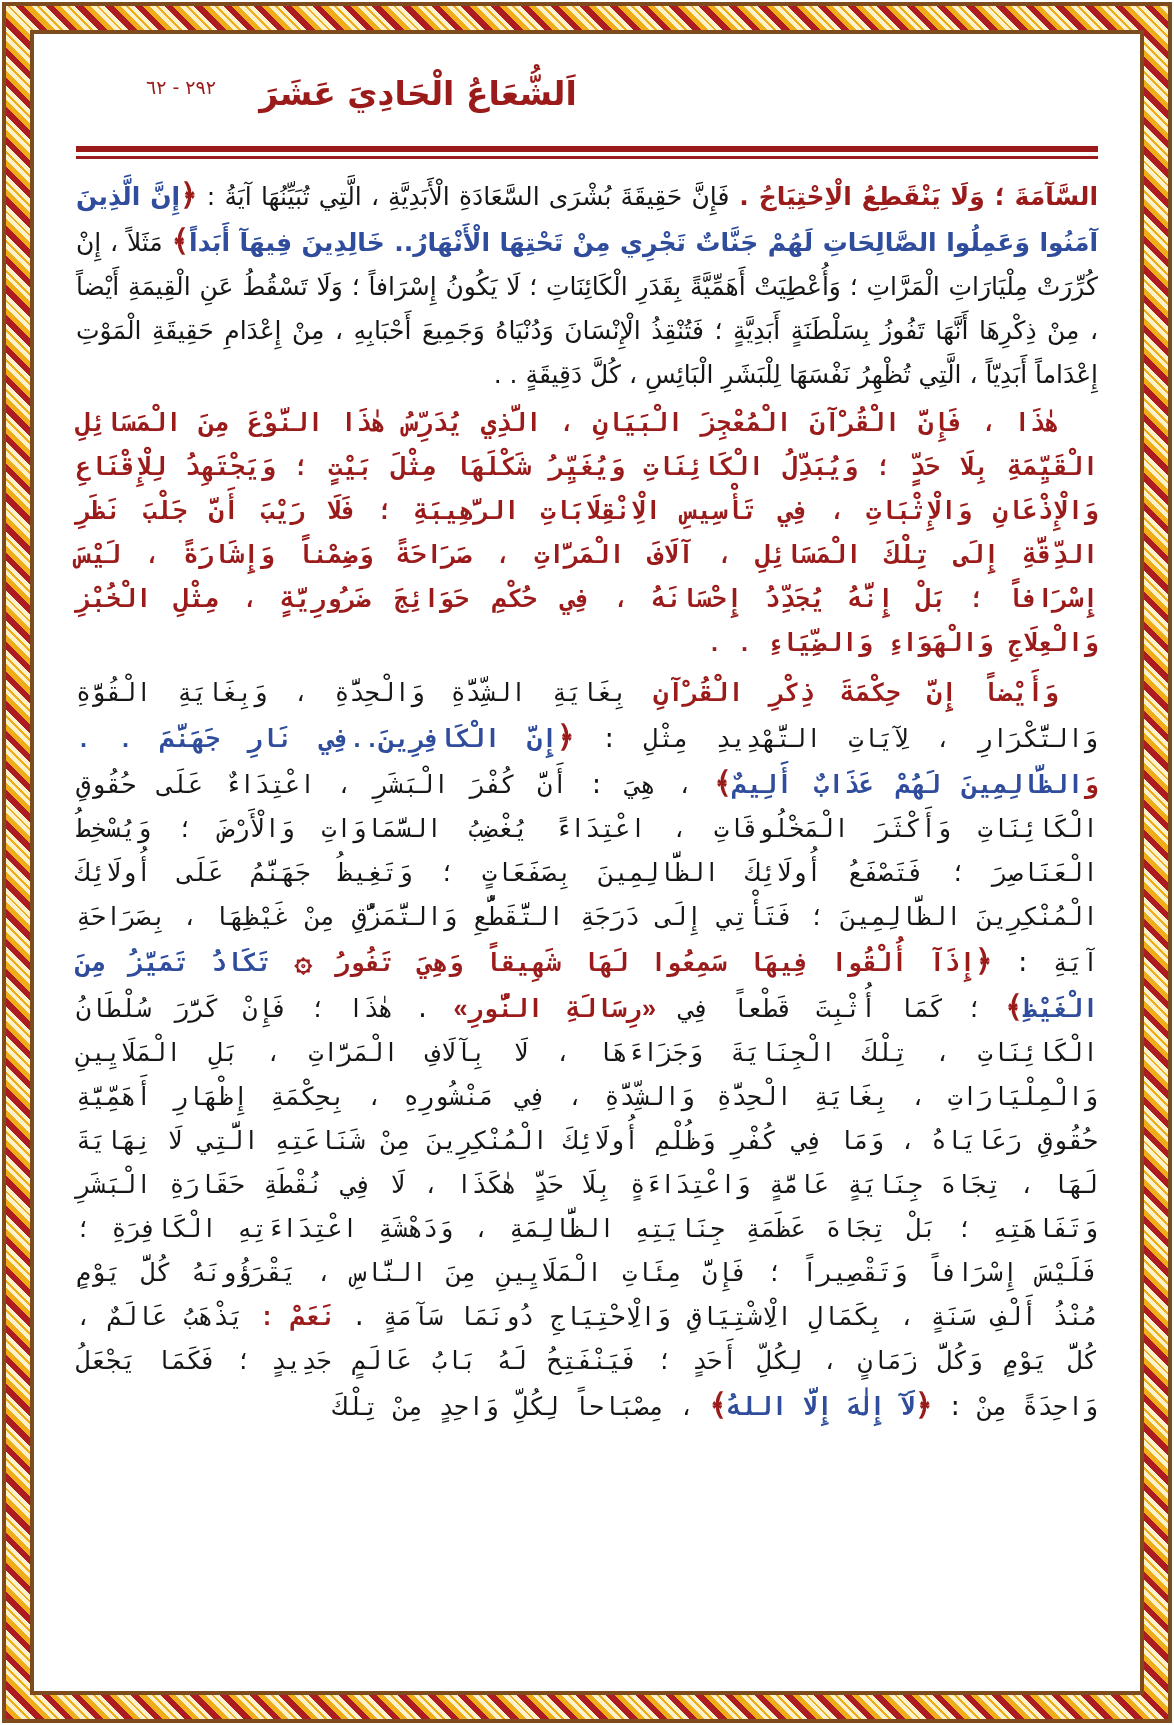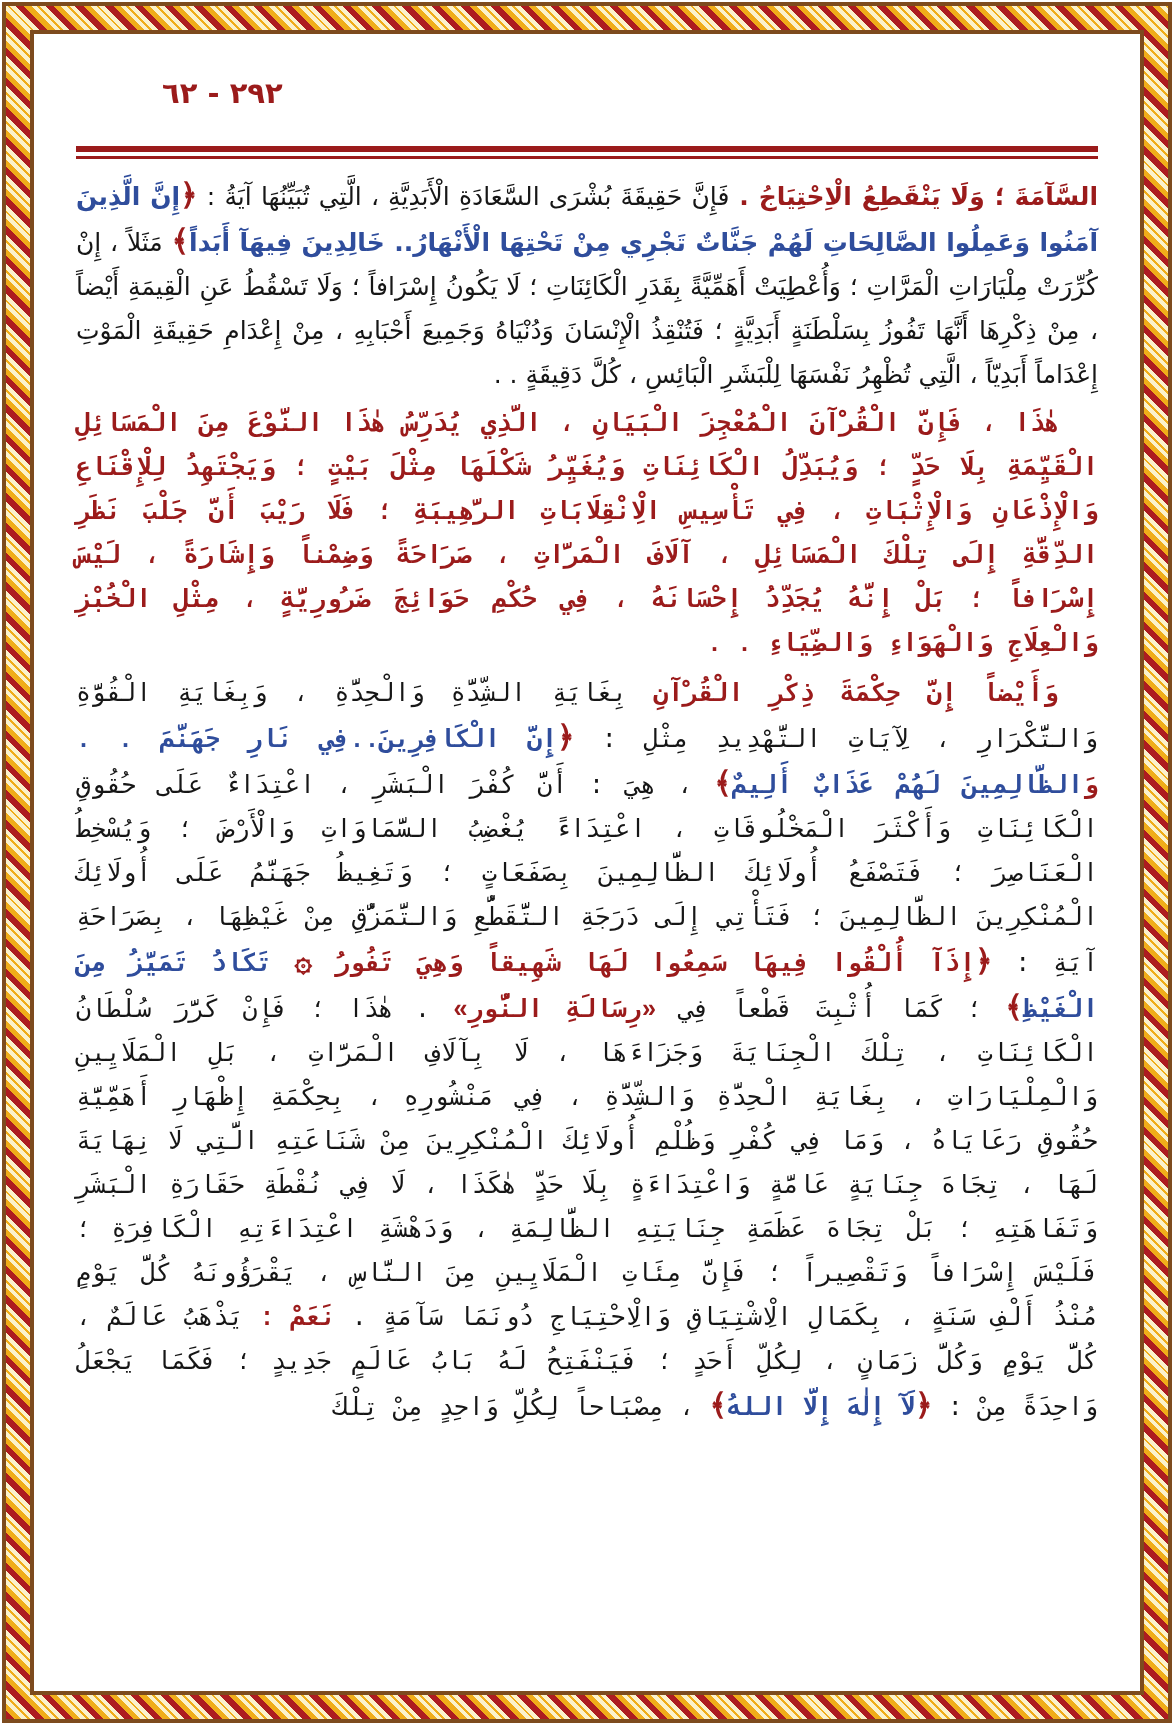--- a/index.html
+++ b/index.html
@@ -34,23 +34,22 @@
   .title{
     position:absolute;top:6px;right:460px;width:440px;
     text-align:center;
     color:var(--dark-red,#9b1b1b);
     font-size:33px;font-weight:bold;
     letter-spacing:0px;
   }
   .page-num{
     position:absolute;top:8px;left:70px;
     color:var(--dark-red,#9b1b1b);
-    font-size:29px;font-weight:bold;
+    font-size:19px;font-weight:normal;
     direction:rtl;
-    margin-left:16px;
   }
   .divider{
     height:4px;
     border-top:6px solid var(--dark-red,#9b1b1b);
     border-bottom:3px solid var(--dark-red,#9b1b1b);
     margin:4px 0 14px 0;
   }
 
   .body-text{
     direction:rtl;
@@ -72,20 +71,21 @@
 </head>
 <body>
 
 <div class="page">
   <div class="frame-band"></div>
   <div class="frame-inner"></div>
 
   <div class="content">
 
     <div class="header">
+      <div class="title">اَلشُّعَاعُ الْحَادِيَ عَشَرَ</div>
       <div class="page-num">٢٩٢ - ٦٢</div>
     </div>
 
     <div class="divider"></div>
 
     <div class="body-text">
       <p class="para"><span class="c-red">السَّآمَةَ ؛ وَلَا يَنْقَطِعُ الْاِحْتِيَاجُ . </span><span class="c-black">فَإِنَّ حَقِيقَةَ بُشْرَى السَّعَادَةِ الْأَبَدِيَّةِ ، الَّتِي تُبَيِّنُهَا آيَةُ : </span><span class="c-orn">﴿</span><span class="c-blue">إِنَّ الَّذِينَ آمَنُوا وَعَمِلُوا الصَّالِحَاتِ لَهُمْ جَنَّاتٌ تَجْرِي مِنْ تَحْتِهَا الْأَنْهَارُ.. خَالِدِينَ فِيهَآ أَبَداً</span><span class="c-orn">﴾</span><span class="c-black"> مَثَلاً ، إِنْ كُرِّرَتْ مِلْيَارَاتِ الْمَرَّاتِ ؛ وَأُعْطِيَتْ أَهَمِّيَّةً بِقَدَرِ الْكَائِنَاتِ ؛ لَا يَكُونُ إِسْرَافاً ؛ وَلَا تَسْقُطُ عَنِ الْقِيمَةِ أَيْضاً ، مِنْ ذِكْرِهَا أَنَّهَا تَفُوزُ بِسَلْطَنَةٍ أَبَدِيَّةٍ ؛ فَتُنْقِذُ الْإِنْسَانَ وَدُنْيَاهُ وَجَمِيعَ أَحْبَابِهِ ، مِنْ إِعْدَامِ حَقِيقَةِ الْمَوْتِ إِعْدَاماً أَبَدِيّاً ، الَّتِي تُظْهِرُ نَفْسَهَا لِلْبَشَرِ الْبَائِسِ ، كُلَّ دَقِيقَةٍ . .</span></p>
       <p class="para indent space-before"><span class="c-red">هٰذَا ، فَإِنَّ الْقُرْآنَ الْمُعْجِزَ الْبَيَانِ ، الَّذِي يُدَرِّسُ هٰذَا النَّوْعَ مِنَ الْمَسَائِلِ الْقَيِّمَةِ بِلَا حَدٍّ ؛ وَيُبَدِّلُ الْكَائِنَاتِ وَيُغَيِّرُ شَكْلَهَا مِثْلَ بَيْتٍ ؛ وَيَجْتَهِدُ لِلْإِقْنَاعِ وَالْإِذْعَانِ وَالْإِثْبَاتِ ، فِي تَأْسِيسِ الْاِنْقِلَابَاتِ الرَّهِيبَةِ ؛ فَلَا رَيْبَ أَنَّ جَلْبَ نَظَرِ الدِّقَّةِ إِلَى تِلْكَ الْمَسَائِلِ ، آلَافَ الْمَرَّاتِ ، صَرَاحَةً وَضِمْناً وَإِشَارَةً ، لَيْسَ إِسْرَافاً ؛ بَلْ إِنَّهُ يُجَدِّدُ إِحْسَانَهُ ، فِي حُكْمِ حَوَائِجَ ضَرُورِيَّةٍ ، مِثْلِ الْخُبْزِ وَالْعِلَاجِ وَالْهَوَاءِ وَالضِّيَاءِ . .</span></p>
       <p class="para indent space-before"><span class="c-red">وَأَيْضاً إِنَّ حِكْمَةَ ذِكْرِ الْقُرْآنِ </span><span class="c-black">بِغَايَةِ الشِّدَّةِ وَالْحِدَّةِ ، وَبِغَايَةِ الْقُوَّةِ وَالتَّكْرَارِ ، لِآيَاتِ التَّهْدِيدِ مِثْلِ : </span><span class="c-orn">﴿</span><span class="c-blue">إِنَّ الْكَافِرِينَ..فِي نَارِ جَهَنَّمَ . . </span><span class="c-red">وَ</span><span class="c-blue">الظَّالِمِينَ لَهُمْ عَذَابٌ أَلِيمٌ</span><span class="c-orn">﴾</span><span class="c-black"> ، هِيَ : أَنَّ كُفْرَ الْبَشَرِ ، اعْتِدَاءٌ عَلَى حُقُوقِ الْكَائِنَاتِ وَأَكْثَرَ الْمَخْلُوقَاتِ ، اعْتِدَاءً يُغْضِبُ السَّمَاوَاتِ وَالْأَرْضَ ؛ وَيُسْخِطُ الْعَنَاصِرَ ؛ فَتَصْفَعُ أُولَائِكَ الظَّالِمِينَ بِصَفَعَاتٍ ؛ وَتَغِيظُ جَهَنَّمُ عَلَى أُولَائِكَ الْمُنْكِرِينَ الظَّالِمِينَ ؛ فَتَأْتِي إِلَى دَرَجَةِ التَّقَطُّعِ وَالتَّمَزُّقِ مِنْ غَيْظِهَا ، بِصَرَاحَةِ آيَةِ : </span><span class="c-orn">﴿</span><span class="c-red">إِذَآ أُلْقُوا فِيهَا سَمِعُوا لَهَا شَهِيقاً وَهِيَ تَفُورُ </span><span class="c-orn">۞</span><span class="c-blue"> تَكَادُ تَمَيَّزُ مِنَ الْغَيْظِ</span><span class="c-orn">﴾</span><span class="c-black"> ؛ كَمَا أُثْبِتَ قَطْعاً فِي </span><span class="c-red">«رِسَالَةِ النُّورِ»</span><span class="c-black"> . هٰذَا ؛ فَإِنْ كَرَّرَ سُلْطَانُ الْكَائِنَاتِ ، تِلْكَ الْجِنَايَةَ وَجَزَاءَهَا ، لَا بِآلَافِ الْمَرَّاتِ ، بَلِ الْمَلَايِينِ وَالْمِلْيَارَاتِ ، بِغَايَةِ الْحِدَّةِ وَالشِّدَّةِ ، فِي مَنْشُورِهِ ، بِحِكْمَةِ إِظْهَارِ أَهَمِّيَّةِ حُقُوقِ رَعَايَاهُ ، وَمَا فِي كُفْرِ وَظُلْمِ أُولَائِكَ الْمُنْكِرِينَ مِنْ شَنَاعَتِهِ الَّتِي لَا نِهَايَةَ لَهَا ، تِجَاهَ جِنَايَةٍ عَامَّةٍ وَاعْتِدَاءَةٍ بِلَا حَدٍّ هٰكَذَا ، لَا فِي نُقْطَةِ حَقَارَةِ الْبَشَرِ وَتَفَاهَتِهِ ؛ بَلْ تِجَاهَ عَظَمَةِ جِنَايَتِهِ الظَّالِمَةِ ، وَدَهْشَةِ اعْتِدَاءَتِهِ الْكَافِرَةِ ؛ فَلَيْسَ إِسْرَافاً وَتَقْصِيراً ؛ فَإِنَّ مِئَاتِ الْمَلَايِينِ مِنَ النَّاسِ ، يَقْرَؤُونَهُ كُلَّ يَوْمٍ مُنْذُ أَلْفِ سَنَةٍ ، بِكَمَالِ الْاِشْتِيَاقِ وَالْاِحْتِيَاجِ دُونَمَا سَآمَةٍ . </span><span class="c-red">نَعَمْ : </span><span class="c-black">يَذْهَبُ عَالَمٌ ، كُلَّ يَوْمٍ وَكُلَّ زَمَانٍ ، لِكُلِّ أَحَدٍ ؛ فَيَنْفَتِحُ لَهُ بَابُ عَالَمٍ جَدِيدٍ ؛ فَكَمَا يَجْعَلُ وَاحِدَةً مِنْ : </span><span class="c-orn">﴿</span><span class="c-blue">لَآ إِلٰهَ إِلَّا اللهُ</span><span class="c-orn">﴾</span><span class="c-black"> ، مِصْبَاحاً لِكُلِّ وَاحِدٍ مِنْ تِلْكَ</span></p>
     </div>

